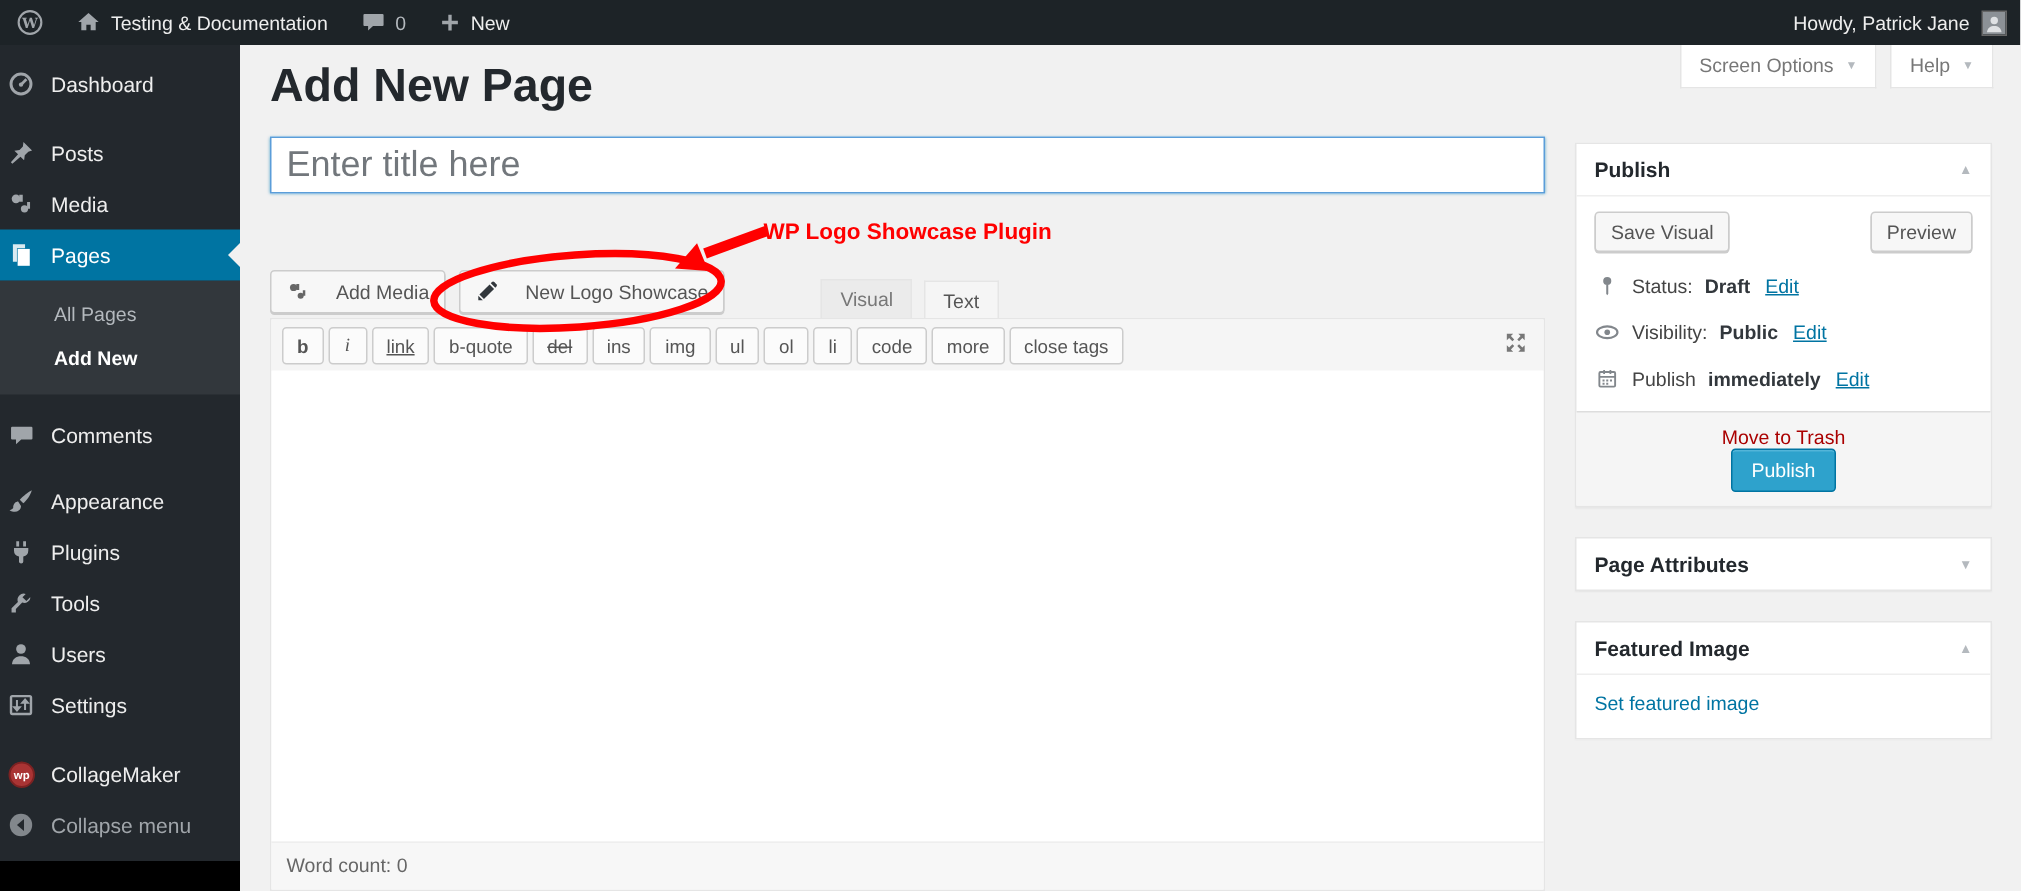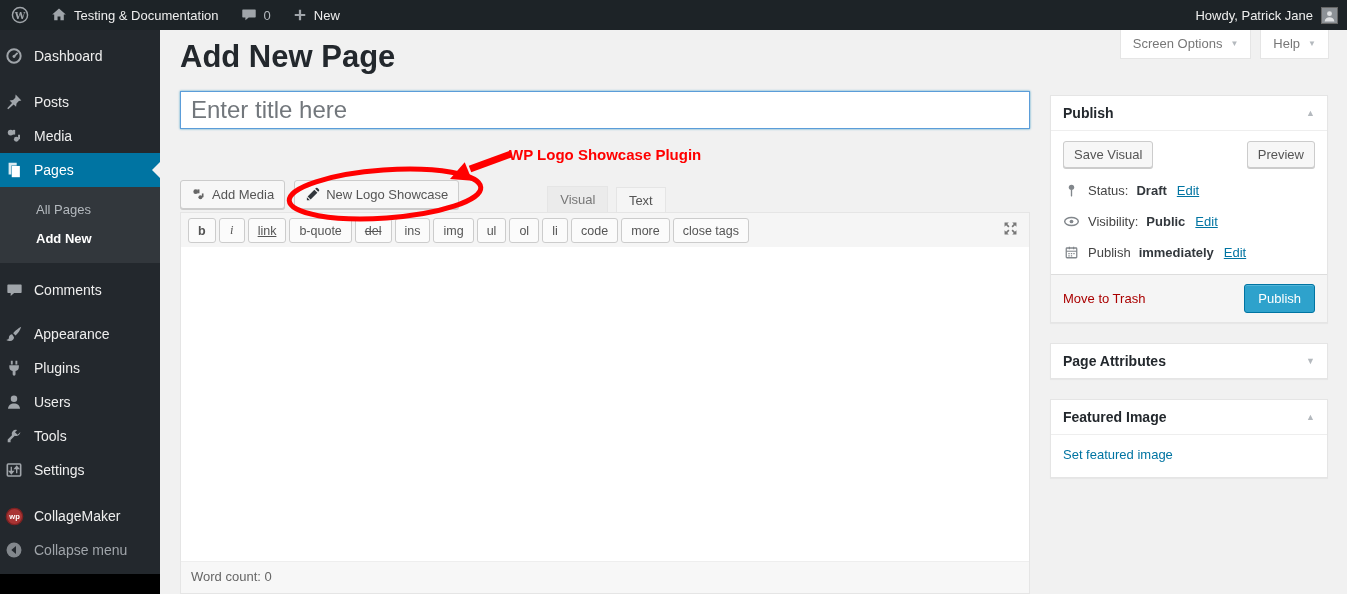--- a/index.html
+++ b/index.html
@@ -45,21 +45,21 @@
 
   .page-title { position:absolute; left:20px; top:12px; font-size:31px; font-weight:700; color:#23282d; line-height:30px; }
 
   .title-input { position:absolute; left:20px; top:61px; width:850px; height:38px;
                  border:1px solid #5b9dd9; box-shadow:0 0 2px rgba(30,140,190,.8);
                  font-size:24px; padding:17px 10px; color:#32373c; background:#fff; outline:none;
                  font-family:"Liberation Sans",sans-serif; }
   .title-input::placeholder { color:#72777c; opacity:1; }
 
   .media-row { position:absolute; left:20px; top:150px; display:flex; gap:9px; }
-  .media-btn { display:inline-flex; align-items:center; gap:6px; height:29px; padding:0 10px;
+  .media-btn { display:inline-flex; align-items:center; gap:18px; height:29px; padding:0 10px;
                background:#f7f7f7; border:1px solid #ccc; border-radius:3px; box-shadow:0 1px 0 #ccc;
                font-size:13px; color:#555; cursor:pointer; font-family:"Liberation Sans",sans-serif; }
   .media-btn svg { display:block; }
 
   .editor-tabs { position:absolute; left:20px; top:156px; width:850px; text-align:center; }
   .switch-tab { display:inline-block; font-size:13px; padding:5px 12px 6px; margin-left:3px;
                 cursor:pointer; border:1px solid transparent; }
   .switch-visual { background:#ebebeb; color:#777; border-color:#e5e5e5; }
   .switch-text { background:#f5f5f5; color:#555; border-color:#e5e5e5; border-bottom-color:#f5f5f5; position:relative; top:1px; }
 
@@ -86,21 +86,21 @@
   .toggle { font-size:9px; color:#b4b9be; cursor:pointer; }
   .postbox-body { border-top:1px solid #eee; padding:10px 12px 14px; }
   .minor-actions { display:flex; justify-content:space-between; margin-bottom:4px; }
   .wp-btn { height:27px; padding:0 10px; background:#f7f7f7; border:1px solid #ccc; border-radius:3px;
             box-shadow:0 1px 0 #ccc; color:#555; font-size:13px; cursor:pointer; font-family:"Liberation Sans",sans-serif; }
   .misc-row { display:flex; align-items:center; gap:8px; margin-top:15px; font-size:13px; color:#444; }
   .misc-row .pb-ic { color:#82878c; width:17px; display:flex; justify-content:center; }
   .misc-row b { color:#32373c; }
   .edit-link { color:#0074a2; text-decoration:underline; cursor:pointer; margin-left:2px; }
   .major-actions { background:#f5f5f5; border-top:1px solid #ddd; padding:9px 12px;
-                   display:flex; align-items:center; justify-content:space-between; }
+                   display:flex; align-items:center; justify-content:space-between;flex-direction:column; }
   .trash-link { color:#a00; font-size:13px; cursor:pointer; }
   .publish-btn { height:29px; padding:0 13px; background:#2ea2cc; border:1px solid #0074a2; border-radius:3px;
                  box-shadow:inset 0 1px 0 rgba(120,200,230,.5); color:#fff; font-size:13px; cursor:pointer;
                  font-family:"Liberation Sans",sans-serif; }
   .featured-link { color:#0074a2; font-size:13px; cursor:pointer; }
 
   
   .anno-layer { position:absolute; inset:0; z-index:60; pointer-events:none; }
   .anno-text { position:absolute; left:509px; top:146px; color:#ff0000; font-size:15px; font-weight:bold; }
 </style>
@@ -211,33 +211,33 @@
         <span class="ic">
           <svg width="18" height="18" viewBox="0 0 20 20" fill="currentColor">
               <path d="M6.5 2h2.1v4H6.5zM11.6 2h2.1v4h-2.1zM4.8 7h10.6v1.8a4.6 4.6 0 0 1-3.7 4.5V17a1.6 1.6 0 0 1-3.2 0v-3.7A4.6 4.6 0 0 1 4.8 8.8z"></path>
             </svg>
         </span>
         <span>Plugins</span>
       </li>
       <li class="mi-item">
         <span class="ic">
           <svg width="18" height="18" viewBox="0 0 20 20" fill="currentColor">
+              <path d="M17 5.3a4.6 4.6 0 0 1-6.1 4.4L6.2 14.4V17H3v-3.2l4.7-4.6a4.6 4.6 0 0 1 5.8-5.9l-2.4 2.4 2.9 2.9 2.6-2.6c.3.4.4.8.4 1.3z"></path>
+            </svg>
+        </span>
+        <span>Tools</span>
+      </li>
+      <li class="mi-item">
+        <span class="ic">
+          <svg width="18" height="18" viewBox="0 0 20 20" fill="currentColor">
               <circle cx="10" cy="6.3" r="3.6"></circle>
               <path d="M3.3 17.5c.4-4 3.1-5.8 6.7-5.8s6.3 1.8 6.7 5.8z"></path>
             </svg>
         </span>
         <span>Users</span>
-      </li>
-      <li class="mi-item">
-        <span class="ic">
-          <svg width="18" height="18" viewBox="0 0 20 20" fill="currentColor">
-              <path d="M17 5.3a4.6 4.6 0 0 1-6.1 4.4L6.2 14.4V17H3v-3.2l4.7-4.6a4.6 4.6 0 0 1 5.8-5.9l-2.4 2.4 2.9 2.9 2.6-2.6c.3.4.4.8.4 1.3z"></path>
-            </svg>
-        </span>
-        <span>Tools</span>
       </li>
       <li class="mi-item gap-after">
         <span class="ic">
           <svg width="18" height="18" viewBox="0 0 20 20">
               <rect x="2.6" y="3.4" width="14.8" height="13.2" rx="1" fill="none" stroke="currentColor" stroke-width="1.8"></rect>
               <path d="M7 6.3v6.4M7 14l-2-2.3h4zM13 13.7V7.3M13 6l-2 2.3h4z" stroke="currentColor" stroke-width="1.5" fill="currentColor"></path>
             </svg>
         </span>
         <span>Settings</span>
       </li>

